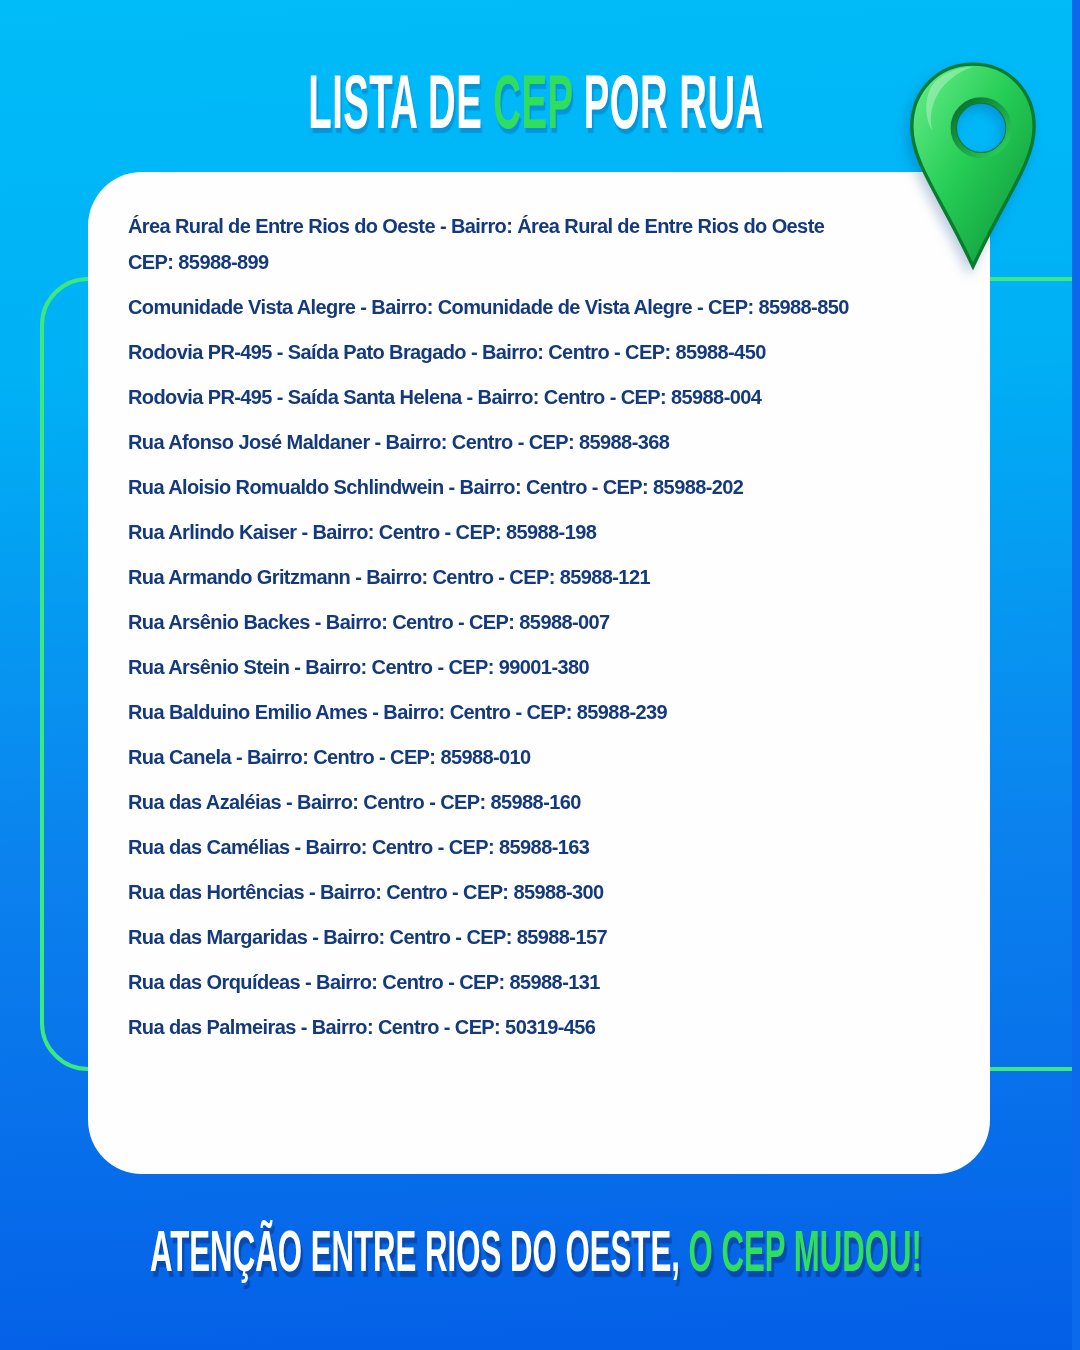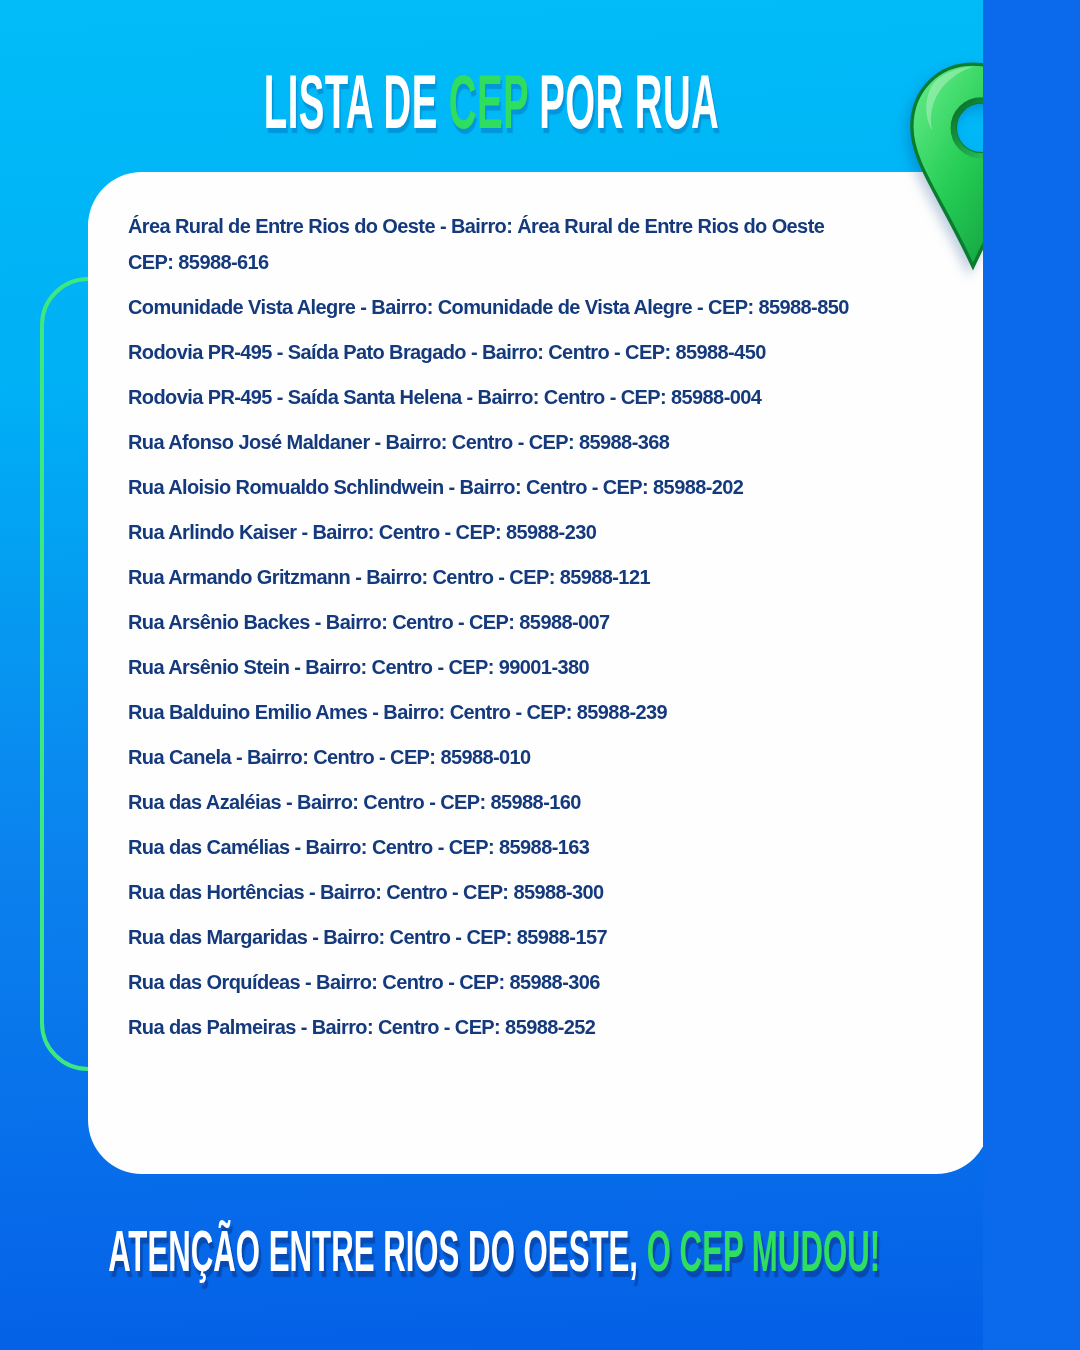--- a/index.html
+++ b/index.html
@@ -1,21 +1,21 @@
 <!DOCTYPE html>
 <html><head>
 <meta charset="utf-8">
 <style>
   * { margin: 0; padding: 0; box-sizing: border-box; }
   html, body { background: #0a6aeb; }
   body { font-family: "Liberation Sans", sans-serif; }
 
   .canvas {
     position: relative;
-    width: 983px;
+    width: 1072px;
     height: 1350px;
     overflow: hidden;
     background: linear-gradient(178deg, #00bcf8 0%, #00b0f5 28%, #0b82ee 62%, #045fe7 100%);
   }
 
   
   .title {
     position: absolute;
     top: 64px;
     left: 0;
@@ -107,38 +107,38 @@
 
 <div class="canvas">
 
   <h1 class="title"><span>LISTA DE </span><span class="green-text">CEP</span><span> POR RUA</span></h1>
 
   <div class="green-outline"></div>
 
   <div class="card">
     <div class="cep-list">
         <div class="cep-item">Área Rural de Entre Rios do Oeste - Bairro: Área Rural de Entre Rios do Oeste
-CEP: 85988-616</div>
+CEP: 85988-899</div>
         <div class="cep-item">Comunidade Vista Alegre - Bairro: Comunidade de Vista Alegre - CEP: 85988-850</div>
         <div class="cep-item">Rodovia PR-495 - Saída Pato Bragado - Bairro: Centro - CEP: 85988-450</div>
         <div class="cep-item">Rodovia PR-495 - Saída Santa Helena - Bairro: Centro - CEP: 85988-004</div>
         <div class="cep-item">Rua Afonso José Maldaner - Bairro: Centro - CEP: 85988-368</div>
         <div class="cep-item">Rua Aloisio Romualdo Schlindwein - Bairro: Centro - CEP: 85988-202</div>
-        <div class="cep-item">Rua Arlindo Kaiser - Bairro: Centro - CEP: 85988-230</div>
+        <div class="cep-item">Rua Arlindo Kaiser - Bairro: Centro - CEP: 85988-198</div>
         <div class="cep-item">Rua Armando Gritzmann - Bairro: Centro - CEP: 85988-121</div>
         <div class="cep-item">Rua Arsênio Backes - Bairro: Centro - CEP: 85988-007</div>
         <div class="cep-item">Rua Arsênio Stein - Bairro: Centro - CEP: 99001-380</div>
         <div class="cep-item">Rua Balduino Emilio Ames - Bairro: Centro - CEP: 85988-239</div>
         <div class="cep-item">Rua Canela - Bairro: Centro - CEP: 85988-010</div>
         <div class="cep-item">Rua das Azaléias - Bairro: Centro - CEP: 85988-160</div>
         <div class="cep-item">Rua das Camélias - Bairro: Centro - CEP: 85988-163</div>
         <div class="cep-item">Rua das Hortências - Bairro: Centro - CEP: 85988-300</div>
         <div class="cep-item">Rua das Margaridas - Bairro: Centro - CEP: 85988-157</div>
-        <div class="cep-item">Rua das Orquídeas - Bairro: Centro - CEP: 85988-306</div>
-        <div class="cep-item">Rua das Palmeiras - Bairro: Centro - CEP: 85988-252</div>
+        <div class="cep-item">Rua das Orquídeas - Bairro: Centro - CEP: 85988-131</div>
+        <div class="cep-item">Rua das Palmeiras - Bairro: Centro - CEP: 50319-456</div>
       </div>
   </div>
 
   <svg class="pin" viewBox="0 0 100 156" xmlns="http://www.w3.org/2000/svg">
     <defs>
       <linearGradient id="pinGrad" x1="0" y1="0" x2="1" y2="1">
         <stop offset="0" stop-color="#6bef8e"></stop>
         <stop offset="0.45" stop-color="#25cd55"></stop>
         <stop offset="1" stop-color="#0c9038"></stop>
       </linearGradient>

